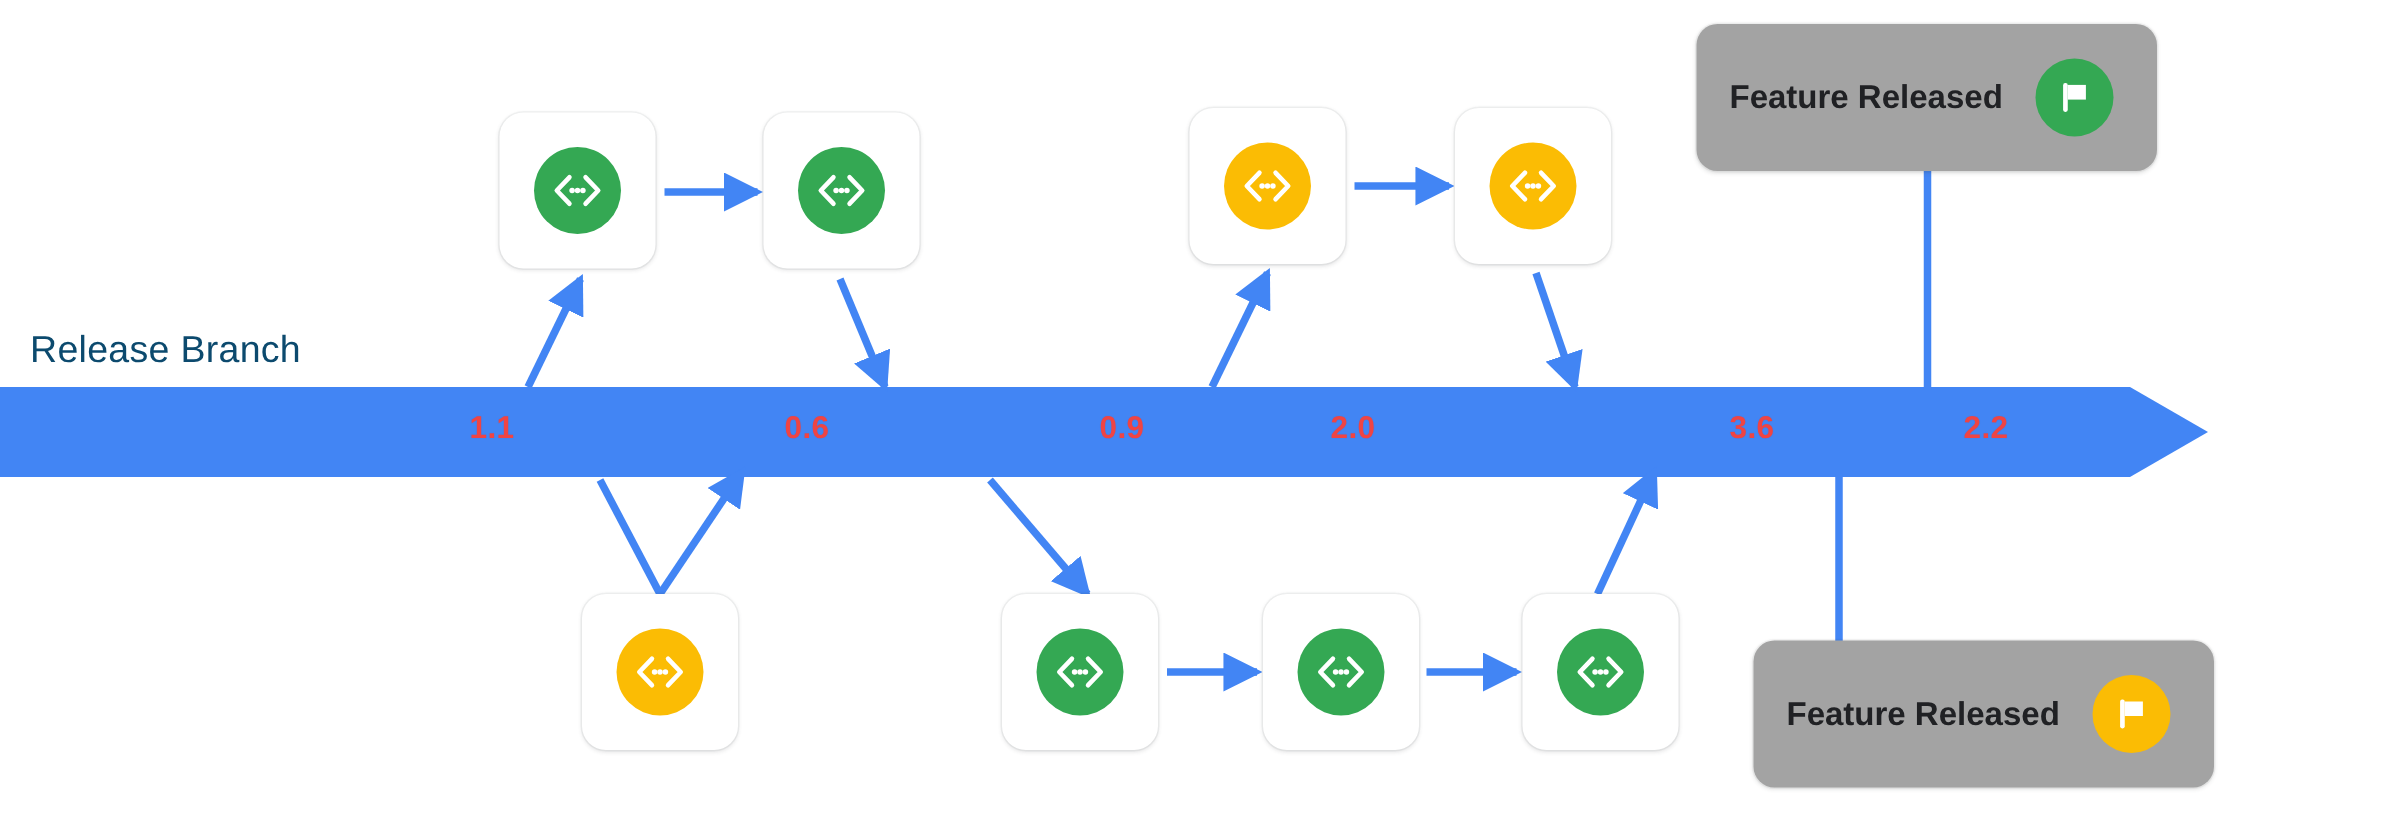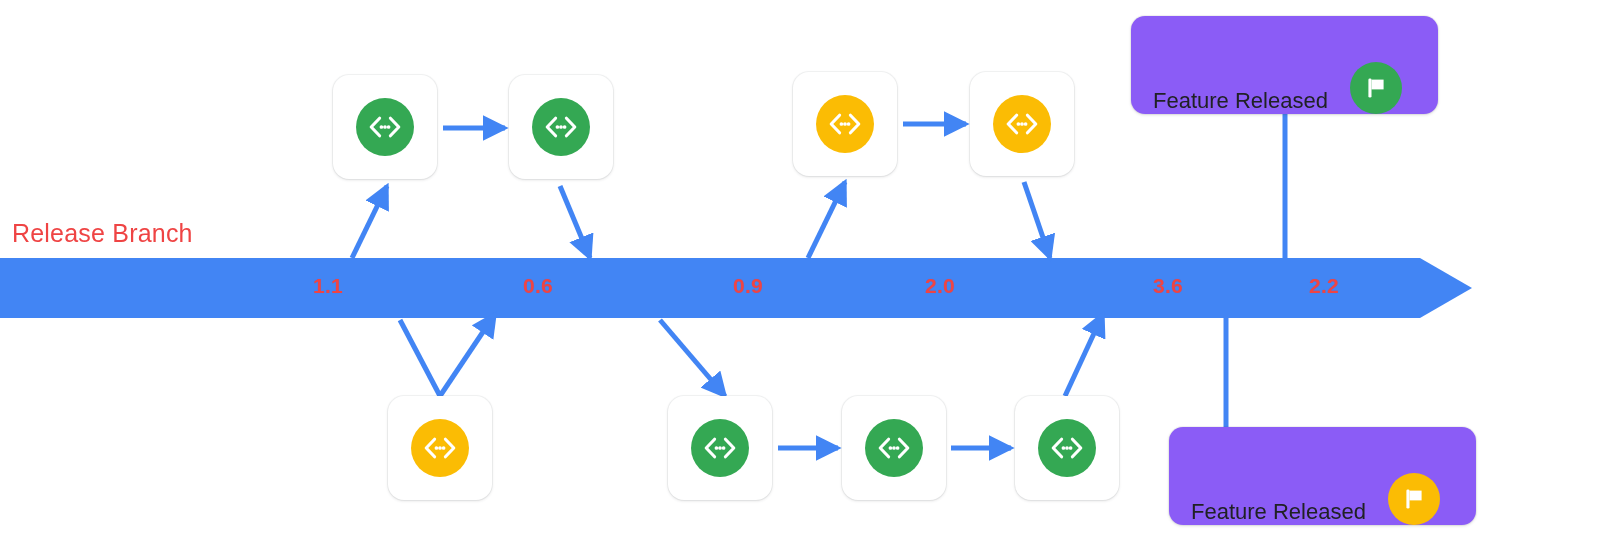--- a/index.html
+++ b/index.html
@@ -24,25 +24,25 @@
     left: 0;
     top: 0;
     width: 1600px;
     height: 549px;
     pointer-events: none;
   }
 
   
   .branch-label {
     position: absolute;
-    left: 12px;
+    left: 20px;
     top: 219px;
     font-size: 25px;
     letter-spacing: .2px;
-    color: #ef4444;
+    color: #0c4a6e;
     white-space: nowrap;
   }
   .tick-label {
     position: absolute;
     top: 274px;
     transform: translateX(-50%);
     font-size: 21px;
     font-weight: bold;
     color: #ef4444;
     letter-spacing: .3px;
@@ -71,26 +71,27 @@
   }
   .disc.green  { background: #34a853; }
   .disc.yellow { background: #fbbc04; }
   .disc svg { display: block; }
 
   
   .fcard {
     position: absolute;
     height: 98px;
     border-radius: 14px;
-    background: #8b5cf6;
+    background: #a3a3a3;
     box-shadow: 0 1px 3px rgba(60,64,67,.18), 0 0 0 1px rgba(60,64,67,.05);
     display: flex;
-    align-items: flex-end;
+    align-items: center;
     padding: 0 20px 0 22px;
     box-sizing: border-box;
+    font-weight: bold;
   }
   .fcard .ftext {
     font-size: 22px;
     color: #202124;
     white-space: nowrap;
   }
   .fcard .fdisc {
     width: 52px;
     height: 52px;
     border-radius: 50%;
@@ -134,21 +135,21 @@
     <line x1="808" y1="258" x2="845" y2="182" stroke="#4285f4" stroke-width="5" marker-end="url(#ah)"></line>
     <line x1="903" y1="124" x2="966" y2="124" stroke="#4285f4" stroke-width="5" marker-end="url(#ah)"></line>
     <line x1="1024" y1="182" x2="1050" y2="258" stroke="#4285f4" stroke-width="5" marker-end="url(#ah)"></line>
   </svg>
 
   <div class="branch-label">Release Branch</div>
 
   <div class="tick-label" style="left:328px">1.1</div>
   <div class="tick-label" style="left:538px">0.6</div>
   <div class="tick-label" style="left:748px">0.9</div>
-  <div class="tick-label" style="left:940px">2.0</div>
+  <div class="tick-label" style="left:902px">2.0</div>
   <div class="tick-label" style="left:1168px">3.6</div>
   <div class="tick-label" style="left:1324px">2.2</div>
 
   <div class="node" style="left:333px; top:75px">
     <span class="disc green">
       <svg width="34" height="22" viewBox="0 0 34 22">
         <path d="M11.6 2.2 L3.2 11 L11.6 19.8" fill="none" stroke="#fff" stroke-width="3.1" stroke-linecap="round" stroke-linejoin="round"></path>
         <path d="M22.4 2.2 L30.8 11 L22.4 19.8" fill="none" stroke="#fff" stroke-width="3.1" stroke-linecap="round" stroke-linejoin="round"></path>
         <circle cx="13.4" cy="11" r="1.85" fill="#fff"></circle>
         <circle cx="17" cy="11" r="1.85" fill="#fff"></circle>

